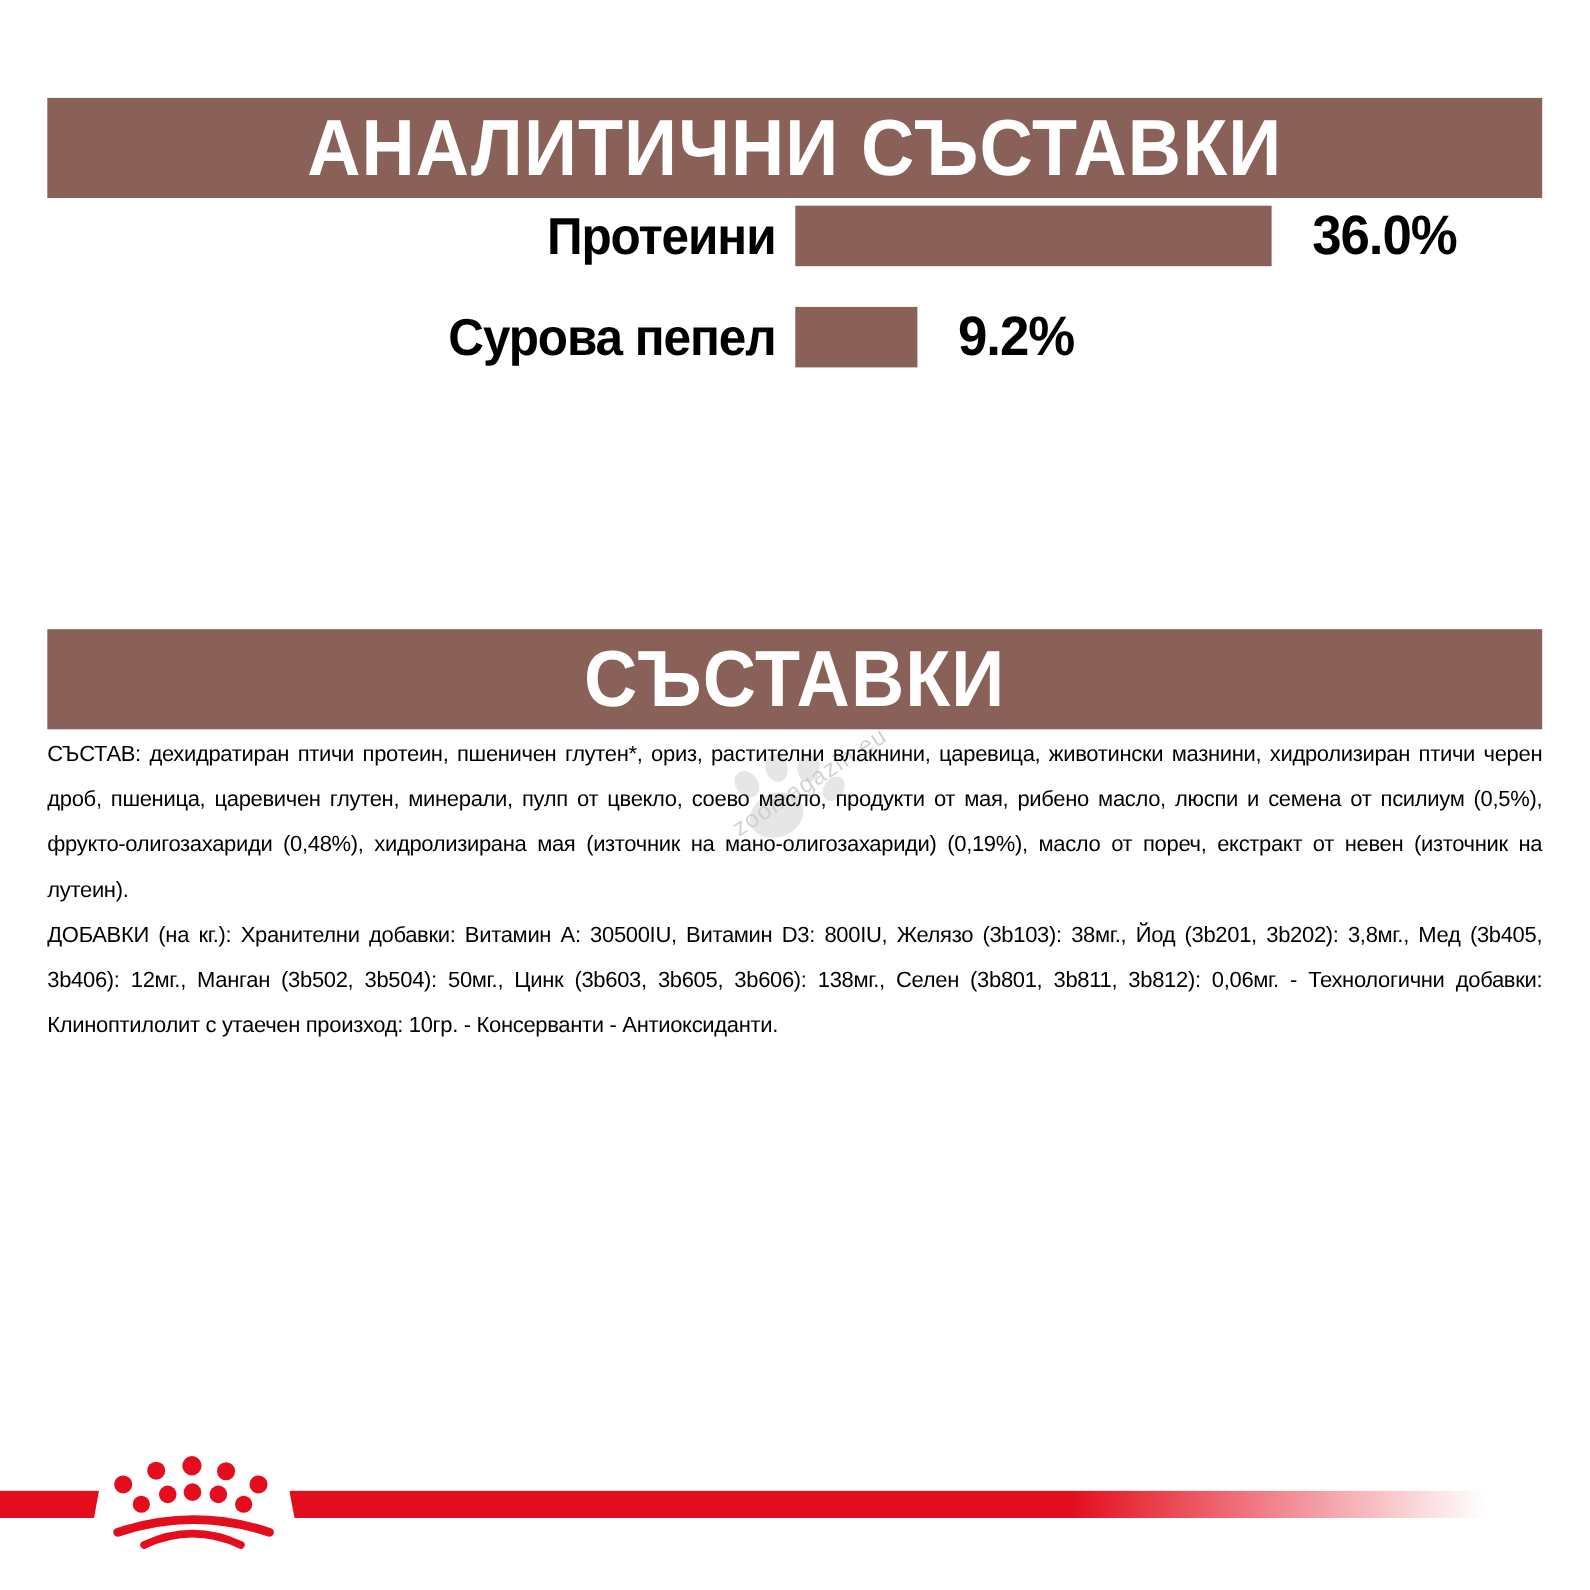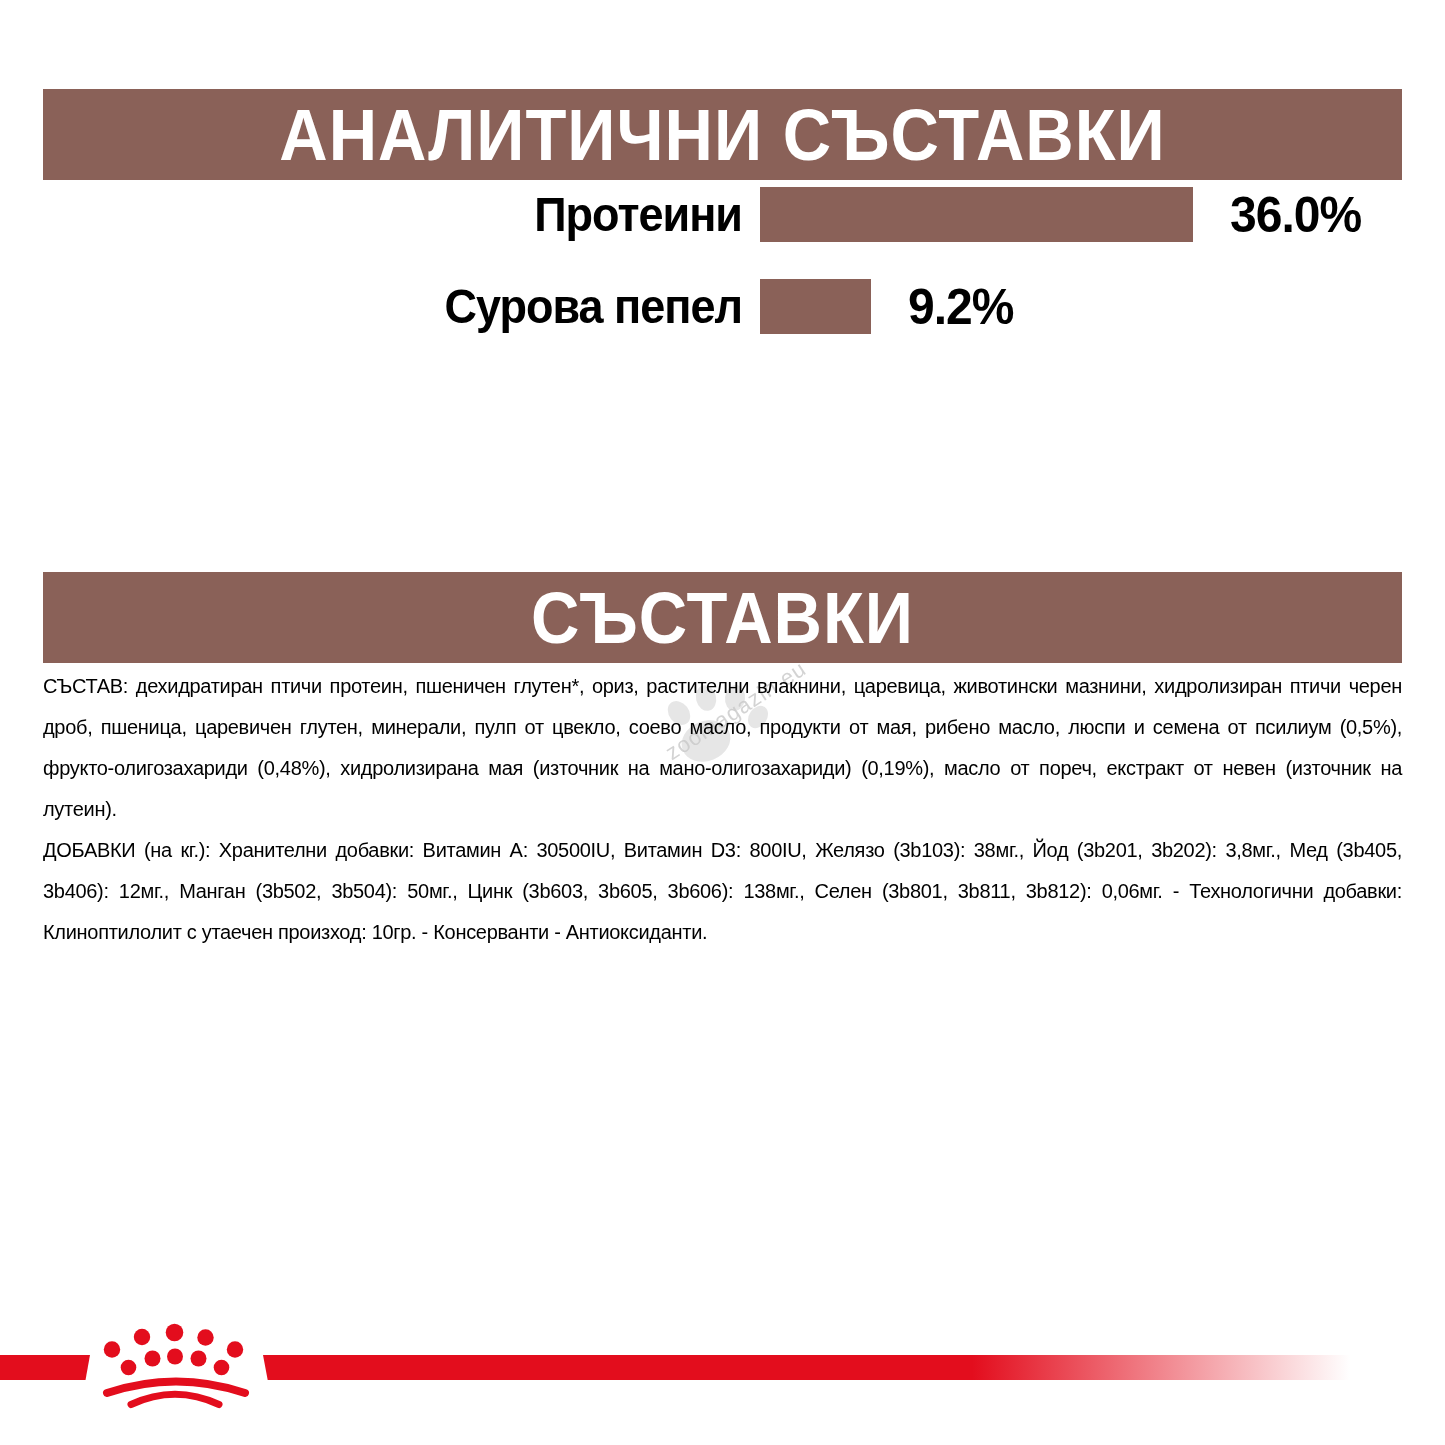--- a/index.html
+++ b/index.html
@@ -19,21 +19,21 @@
   }
   .band span{
     color:#fff;font-weight:bold;font-size:67px;letter-spacing:1px;
     transform:scaleY(1.08);
     white-space:nowrap;
   }
   .band1{top:45px;margin-top:44px;}
   .band2{top:572px;}
 
   
-  .chart{position:absolute;left:0;top:187px;width:1380px;padding-left:37px;}
+  .chart{position:absolute;left:0;top:187px;width:1380px;}
   .crow{display:flex;align-items:center;height:55px;margin-bottom:37px;}
   .clabel{
     width:705px;text-align:right;
     font-weight:bold;font-size:45px;letter-spacing:-1px;
     transform:scaleY(1.05);
     white-space:nowrap;
   }
   .cbar{height:55px;margin-left:18px;background:var(--brown);flex:none;}
   .cval{
     margin-left:37px;font-weight:bold;font-size:48px;letter-spacing:-1px;

